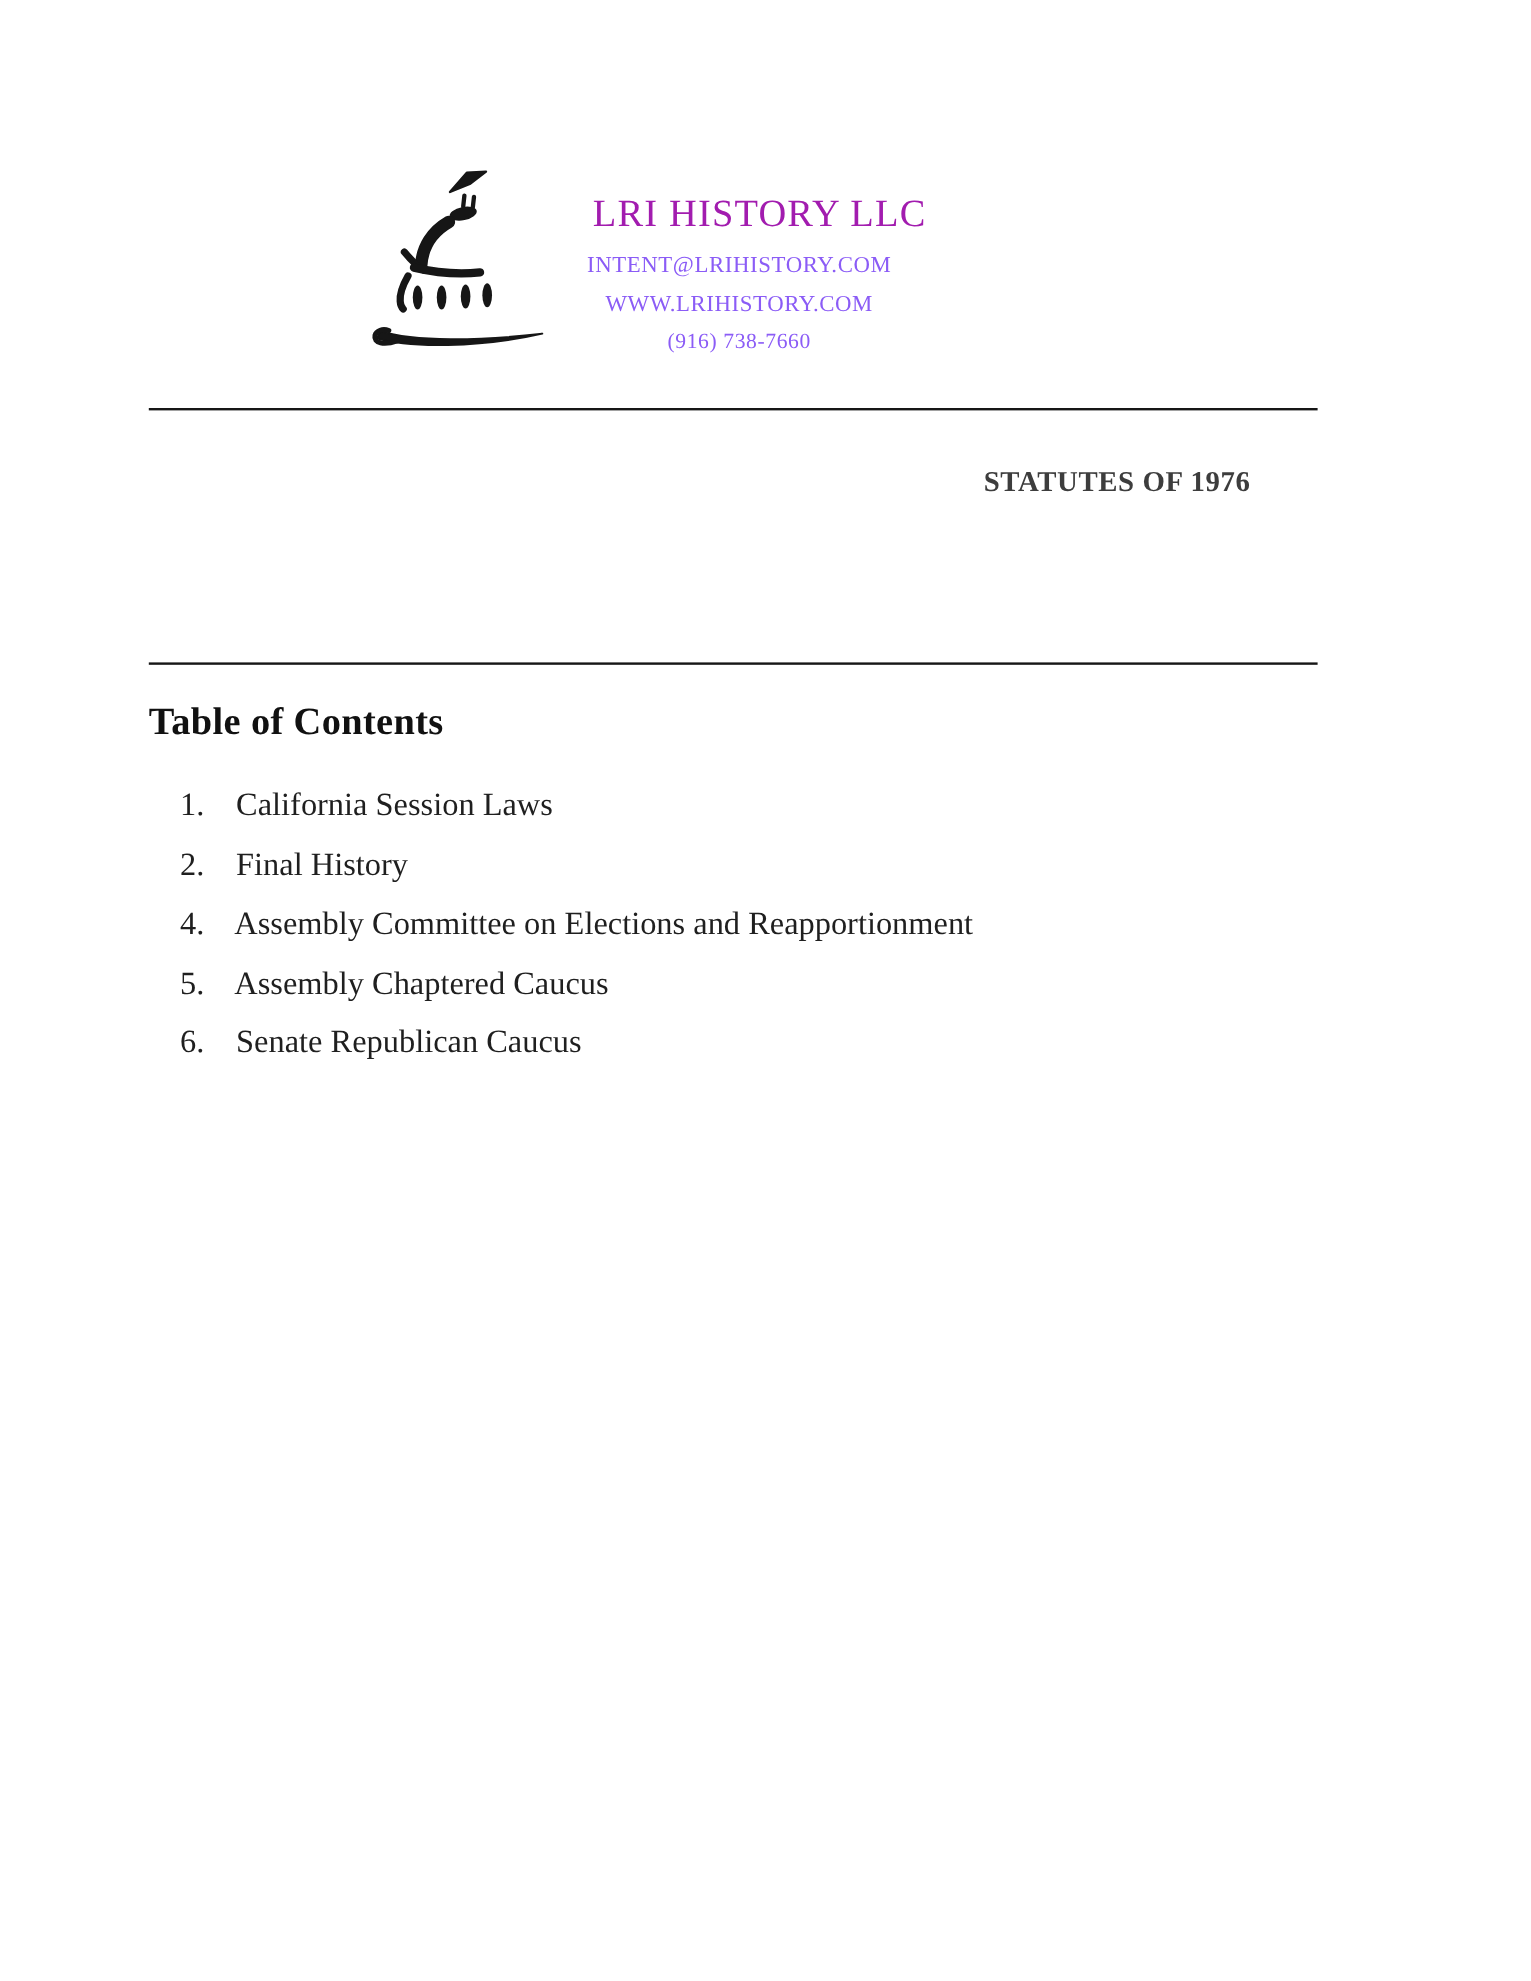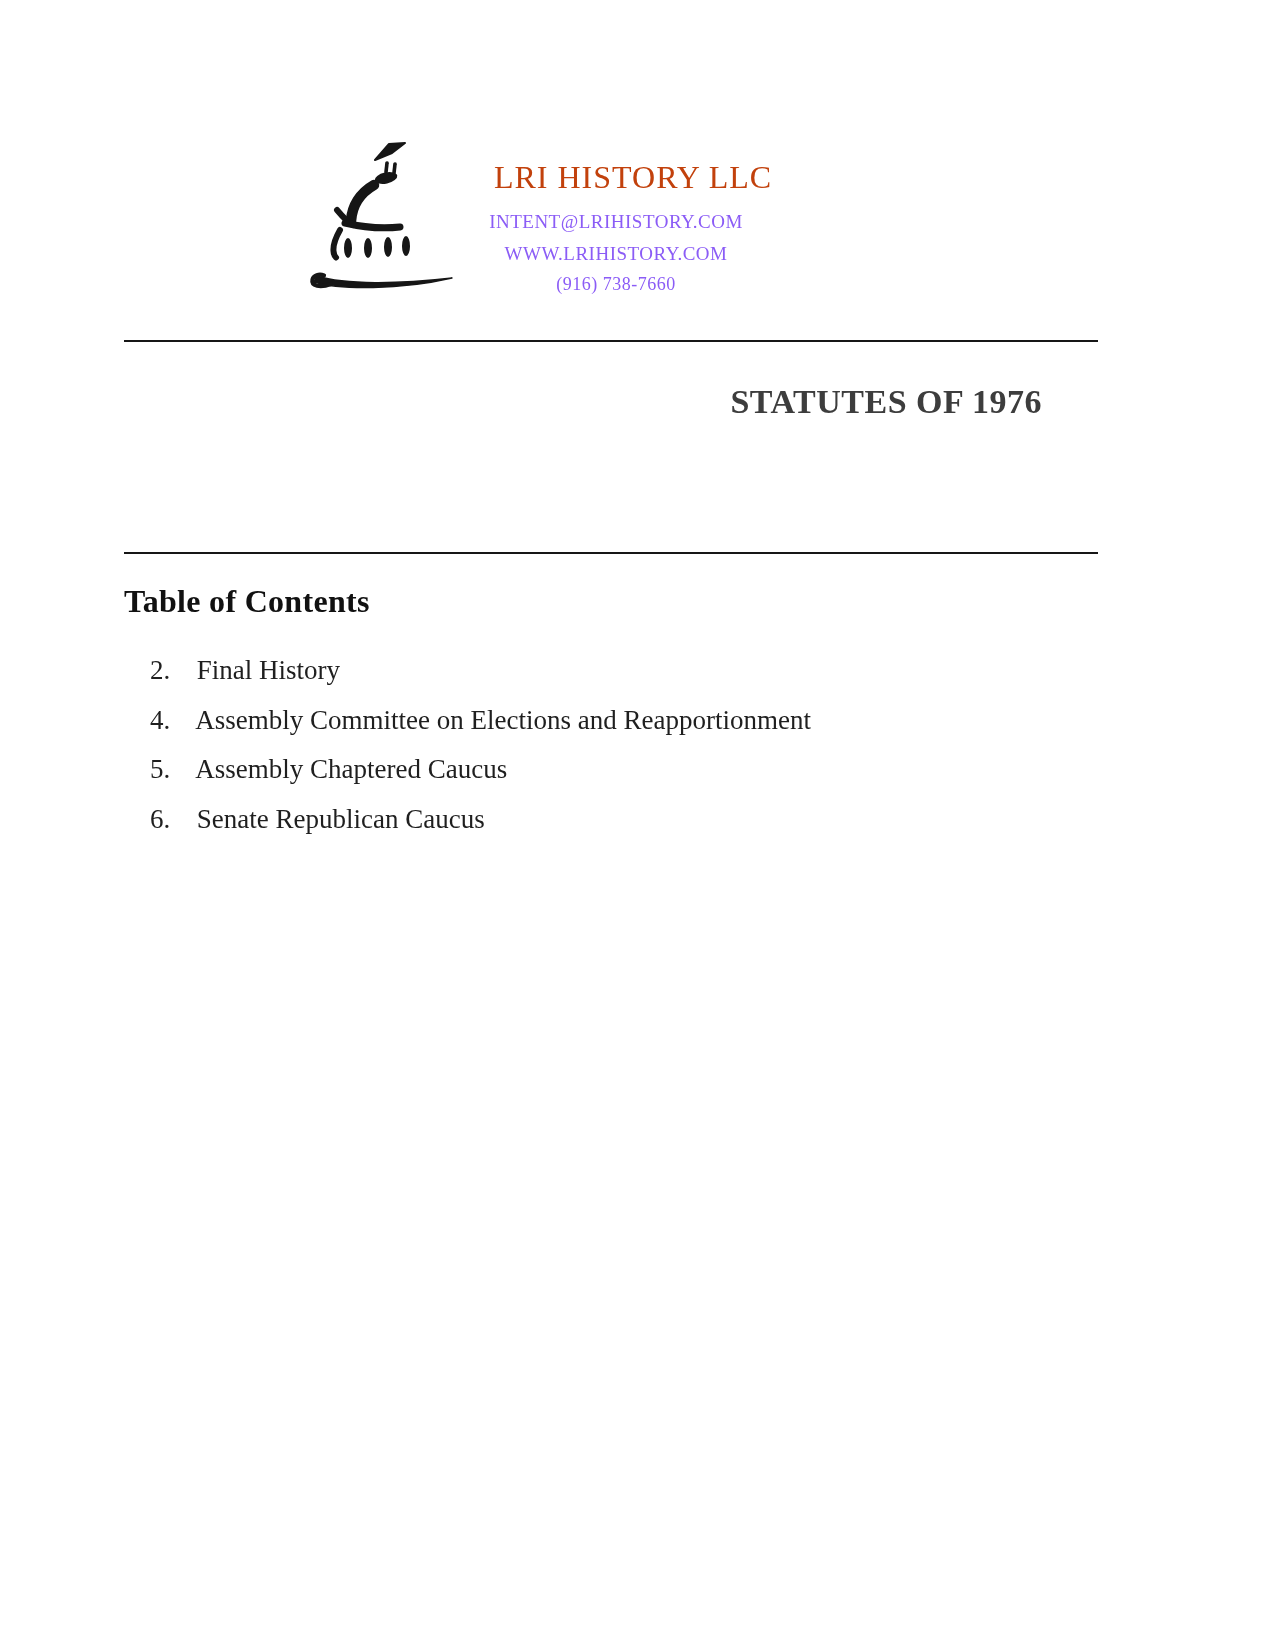--- a/index.html
+++ b/index.html
@@ -27,21 +27,21 @@
   .logo svg { width: 100%; height: 100%; }
 
   .company-name {
     position: absolute;
     left: 433px;
     top: 161px;
     width: 400px;
     text-align: center;
     font-size: 32px;
     letter-spacing: 1px;
-    color: #c2410c;
+    color: #a21caf;
     line-height: 1;
     white-space: nowrap;
   }
   .contact-line {
     position: absolute;
     left: 416px;
     width: 400px;
     text-align: center;
     color: #8b5cf6;
     line-height: 1;
@@ -62,21 +62,21 @@
   .rule-top    { top: 340px; }
   .rule-bottom { top: 552px; }
 
   
   .doc-title {
     position: absolute;
     top: 381px;
     right: 234px;
     text-align: right;
     font-weight: bold;
-    font-size: 34px;
+    font-size: 24px;
     line-height: 42.5px;
     color: #3d3d3d;
     letter-spacing: 0.5px;
   }
   .doc-title div { white-space: pre; }
 
   
   .toc-heading {
     position: absolute;
     left: 124px;
@@ -153,20 +153,24 @@
   <div class="doc-title">
     <div>STATUTES OF 1976</div>
   </div>
 
   <div class="rule rule-bottom"></div>
 
   <div class="toc-heading">Table of Contents</div>
 
   <ol class="toc-list">
     <li>
+      <span class="toc-num">1.</span>
+      <span class="toc-label">California Session Laws</span>
+    </li>
+    <li>
       <span class="toc-num">2.</span>
       <span class="toc-label">Final History</span>
     </li>
     <li>
       <span class="toc-num">4.</span>
       <span class="toc-label">Assembly Committee on Elections and Reapportionment</span>
     </li>
     <li>
       <span class="toc-num">5.</span>
       <span class="toc-label">Assembly Chaptered Caucus</span>

